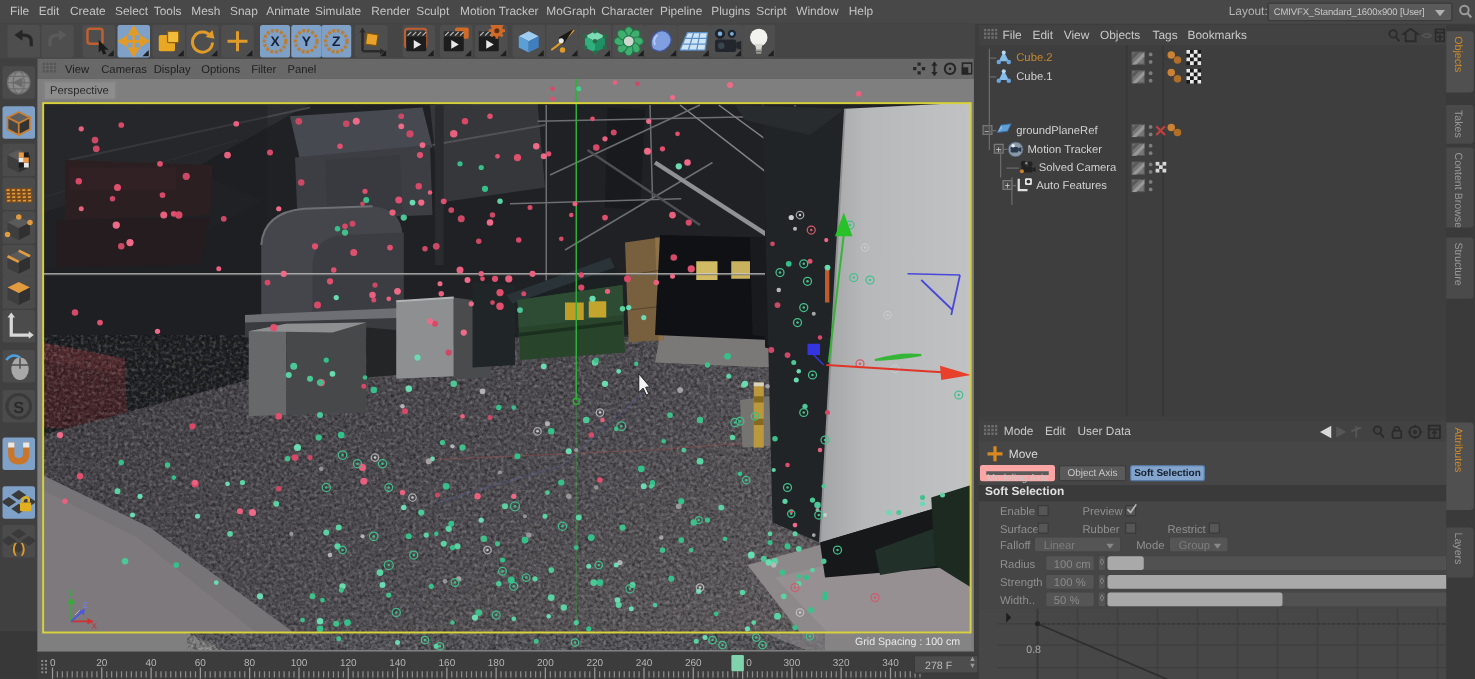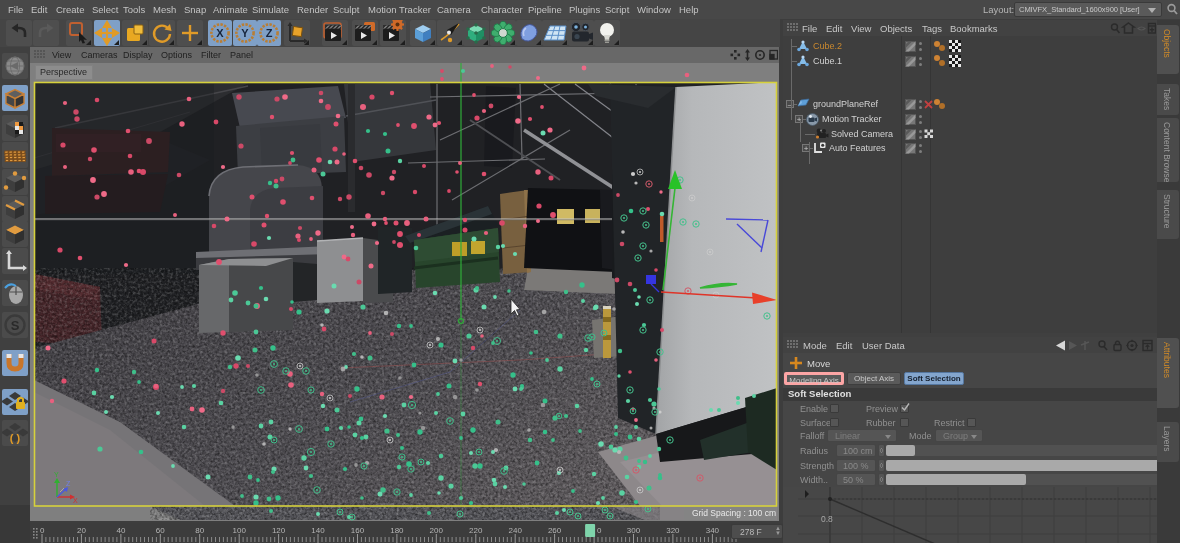--- a/index.html
+++ b/index.html
@@ -27,21 +27,21 @@
 #lefttb { left:0; top:47px; width:30px; height:496px; background:#404040; }
 .ltb { position:absolute; left:2px; width:26px; height:26px; background:#4b4b4b; border-radius:2px;}
 .ltb.sel { background:#7fa0c7; }
 
 #vpheader { left:30px; top:47px; width:749px; height:16px; background:#686868;
   color:#1f1f1f; font-size:9px; }
 #vpheader span { position:absolute; top:3px; }
 #viewport { left:30px; top:63px; width:749px; height:458px; background:#808080;
   border-bottom:1px solid #989898; }
 #gridlabel { left:684px; top:507px; width:92px; height:13px; background:#848484;
-  color:#e8e8e8; font-size:8.5px; line-height:13px; text-align:right; border-radius:1px;}
+  color:#e8e8e8; font-size:8.5px; line-height:13px; text-align:left; border-radius:1px;}
 #persp { left:35px; top:65px; background:#8d8d8d; color:#2a2a2a; font-size:9px;
   padding:1px 5px 2px 4px; border:1px solid #828282;}
 
 #timeline { left:30px; top:523px; width:760px; height:20px; background:#3c3c3c; }
 
 #rpanel { left:783px; top:20px; width:397px; height:523px; background:#404040; }
 .pmenu { position:absolute; background:#424242; color:#c9c9c9; font-size:9.5px; z-index:6; }
 .pmenu span { position:absolute; top:3px; }
 .vtabs { position:absolute; width:23px; background:#3a3a3a; }
 .vtab { position:absolute; left:0; width:22px; background:#4a4a4a;
@@ -79,21 +79,21 @@
   <span style="left:56px">Create</span>
       <span style="left:92px">Select</span>
   <span style="left:123px">Tools</span>
       <span style="left:153px">Mesh</span>
   <span style="left:184px">Snap</span>
       <span style="left:213px">Animate</span>
   <span style="left:252px">Simulate</span>
       <span style="left:297px">Render</span>
   <span style="left:333px">Sculpt</span>
       <span style="left:368px">Motion Tracker</span>
-  <span style="left:437px">Camera</span>
+  <span style="left:437px">MoGraph</span>
       <span style="left:481px">Character</span>
   <span style="left:528px">Pipeline</span>
       <span style="left:569px">Plugins</span>
   <span style="left:605px">Script</span>
       <span style="left:637px">Window</span>
   <span style="left:679px">Help</span>
   <span style="left:983px;color:#b5b5b5">Layout:</span>
   <div id="layoutbox">CMIVFX_Standard_1600x900 [User]</div>
   <svg style="position:absolute;left:1166px;top:3px" width="13" height="13" viewBox="0 0 13 13">
     <circle cx="5.5" cy="5" r="3.4" fill="none" stroke="#9a9a9a" stroke-width="1.6"></circle>
@@ -1653,21 +1653,21 @@
             <path d="M92.5 10.5 L92.5 6 M90.7 7.8 L92.5 6 L94.3 7.8" stroke="#2b2b2b" stroke-width="1.2" fill="none"></path>
 </svg>
 </div>
 <svg style="position:absolute;left:6px;top:19px" width="14" height="14">
           <g stroke="#d8881e" stroke-width="2.6">
             <line x1="7" y1="1" x2="7" y2="13"></line>
             <line x1="1" y1="7" x2="13" y2="7"></line>
           </g>
         </svg>
 <div style="position:absolute;left:24px;top:21px;font-size:9.5px;color:#d8d8d8">Move</div>
-<div style="position:absolute;left:1px;top:35px;width:60px;height:13px;background:#5a5a5a;border:3px solid #fca5a5;border-radius:2px;color:#c9c9c9;font-size:8px;line-height:11px;text-align:center">Modeling Axis</div>
+<div style="position:absolute;left:1px;top:35px;width:60px;height:13px;background:#5a5a5a;border:5px solid #fca5a5;border-radius:2px;color:#c9c9c9;font-size:8px;line-height:11px;text-align:center">Modeling Axis</div>
 <div style="position:absolute;left:64px;top:35px;width:54px;height:13px;background:#5a5a5a;border:1px solid #3e3e3e;border-radius:2px;color:#c9c9c9;font-size:8px;line-height:11px;text-align:center">Object Axis</div>
 <div style="position:absolute;left:121px;top:35px;width:60px;height:13px;background:#83a5cd;border:1px solid #5577a0;border-radius:2px;color:#16202e;font-size:8px;font-weight:bold;line-height:11px;text-align:center">Soft Selection</div>
 <div style="position:absolute;left:0;top:51px;width:374px;height:13px;background:#3a3a3a;color:#e0e0e0;font-size:9.5px;font-weight:bold;line-height:12px;padding-left:5px">Soft Selection</div>
 <div class="amlabel" style="left:17px;top:67px">Enable</div>
 <div class="chk" style="left:47px;top:67px"></div>
 <div class="amlabel" style="left:83px;top:67px">Preview</div>
 <div class="chk" style="left:117px;top:67px"></div>
 <svg style="position:absolute;left:117px;top:65px" width="11" height="11">
           <path d="M2 5.5 L4.5 8 L9 1.5" fill="none" stroke="#b5b5b5" stroke-width="1.4"></path>
         </svg>

